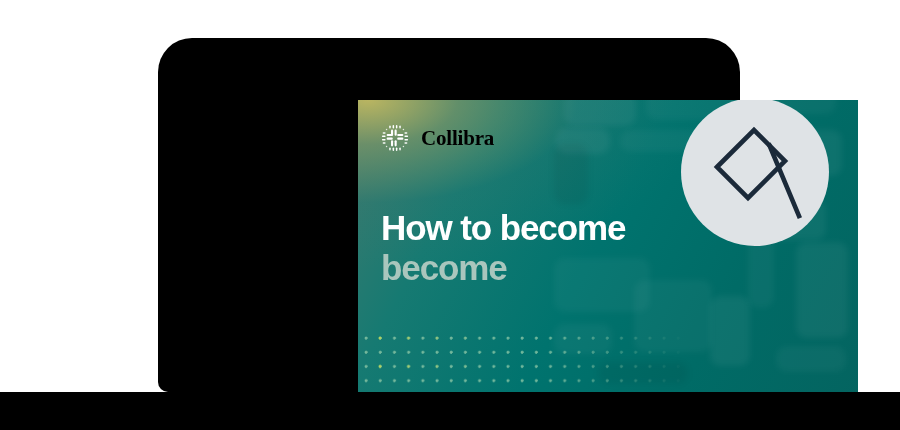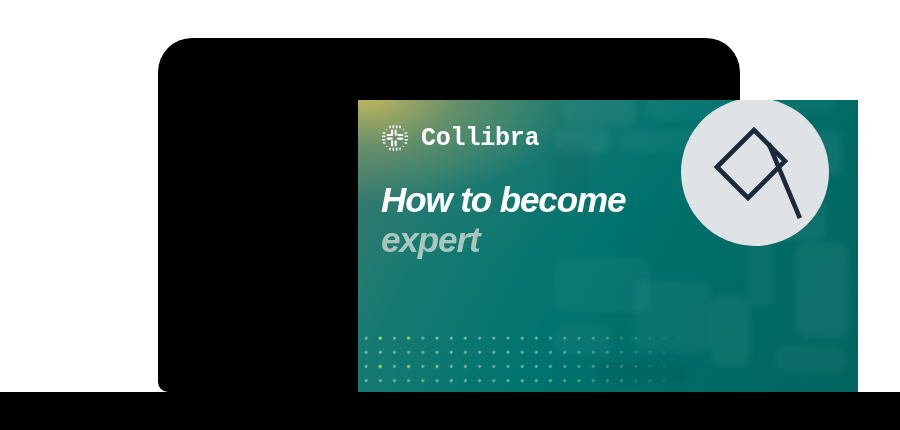--- a/index.html
+++ b/index.html
@@ -104,35 +104,34 @@
   #brand {
     position: absolute;
     left: 22px;
     top: 23px;
     display: flex;
     align-items: center;
     gap: 11px;
   }
   #collibra-mark { display: block; }
   #brand-name {
-    color: #ffffff;
-    font-size: 25px;
+    color: #000000;
+    font-size: 21px;
     font-weight: bold;
     letter-spacing: -0.2px;
     line-height: 1;
-    font-family: Liberation Mono, monospace;
+    font-family: Liberation Serif, serif;
   }
 
   
   #headline {
     position: absolute;
     left: 23px;
-    top: 80px;
+    top: 108px;
     width: 360px;
-    font-style: italic;
   }
   .hl-line {
     display: block;
     font-size: 35px;
     font-weight: bold;
     line-height: 40px;
     letter-spacing: -1.1px;
     color: #ffffff;
     white-space: nowrap;
     font-family: "Liberation Sans", sans-serif;
@@ -221,21 +220,21 @@
               <rect x="5.8" y="22.7" width="1.5" height="1.5" rx="0.75" opacity="0.8"></rect>
               <rect x="22.7" y="22.7" width="1.5" height="1.5" rx="0.75" opacity="0.8"></rect>
             </g>
           </svg>
         </span>
         <span id="brand-name">Collibra</span>
       </div>
 
       <div id="headline">
         <span class="hl-line">How to become</span>
-        <span class="hl-line muted">expert</span>
+        <span class="hl-line muted">become</span>
       </div>
 
       <div id="flag-badge">
         <span>
           <svg id="flag-icon" width="104" height="104" viewBox="0 0 104 104" aria-hidden="true">
             <g fill="none" stroke="#1b2a3a" stroke-width="4.6" stroke-linecap="square">
 
               <path d="M 14 47 L 51 10 L 82 41 L 45 78 Z"></path>
 
               <path d="M 66.5 25.5 L 96 96"></path>

